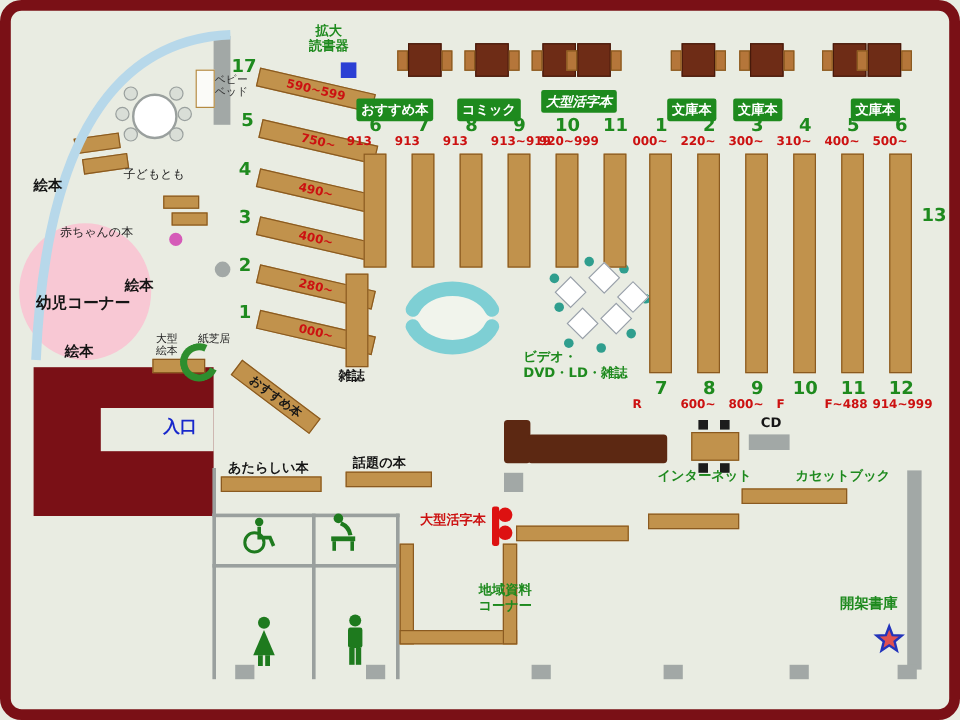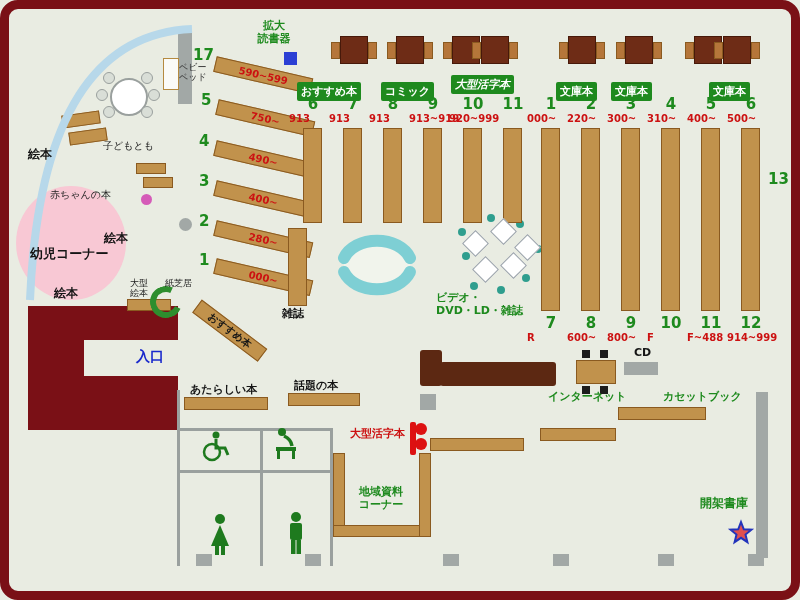--- a/index.html
+++ b/index.html
@@ -249,21 +249,21 @@
   <div class="abs" style="left:410px;top:421px;width:18px;height:36px;z-index:30;">
     <div class="abs" style="left:0;top:1px;width:6px;height:33px;background:#dd1111;border-radius:2px;"></div>
     <div class="abs" style="left:5px;top:2px;width:12px;height:12px;background:#dd1111;border-radius:50%;"></div>
     <div class="abs" style="left:5px;top:17px;width:12px;height:12px;background:#dd1111;border-radius:50%;"></div>
   </div>
   <div class="shelf" style="left:430px;top:438px;width:94px;height:13px;"></div>
 
   <div class="shelf" style="left:333px;top:453px;width:12px;height:84px;"></div>
   <div class="shelf" style="left:333px;top:525px;width:98px;height:12px;"></div>
   <div class="shelf" style="left:419px;top:453px;width:12px;height:84px;"></div>
-  <div class="lbl g pre" style="left:346px;top:486px;font-size:11px;width:70px;text-align:center;">地域資料
+  <div class="lbl g pre" style="left:346px;top:486px;font-size:11px;width:70px;text-align:center;padding-left:40px;">地域資料
 コーナー</div>
 
   <div class="wallline" style="left:177px;top:390px;width:3px;height:40px;"></div>
   <div class="wallline" style="left:177px;top:428px;width:3px;height:138px;"></div>
   <div class="wallline" style="left:177px;top:428px;width:156px;height:3px;"></div>
   <div class="wallline" style="left:330px;top:428px;width:3px;height:138px;"></div>
   <div class="wallline" style="left:177px;top:470px;width:156px;height:3px;"></div>
   <div class="wallline" style="left:260px;top:428px;width:3px;height:42px;"></div>
   <div class="wallline" style="left:260px;top:470px;width:3px;height:96px;"></div>
 

